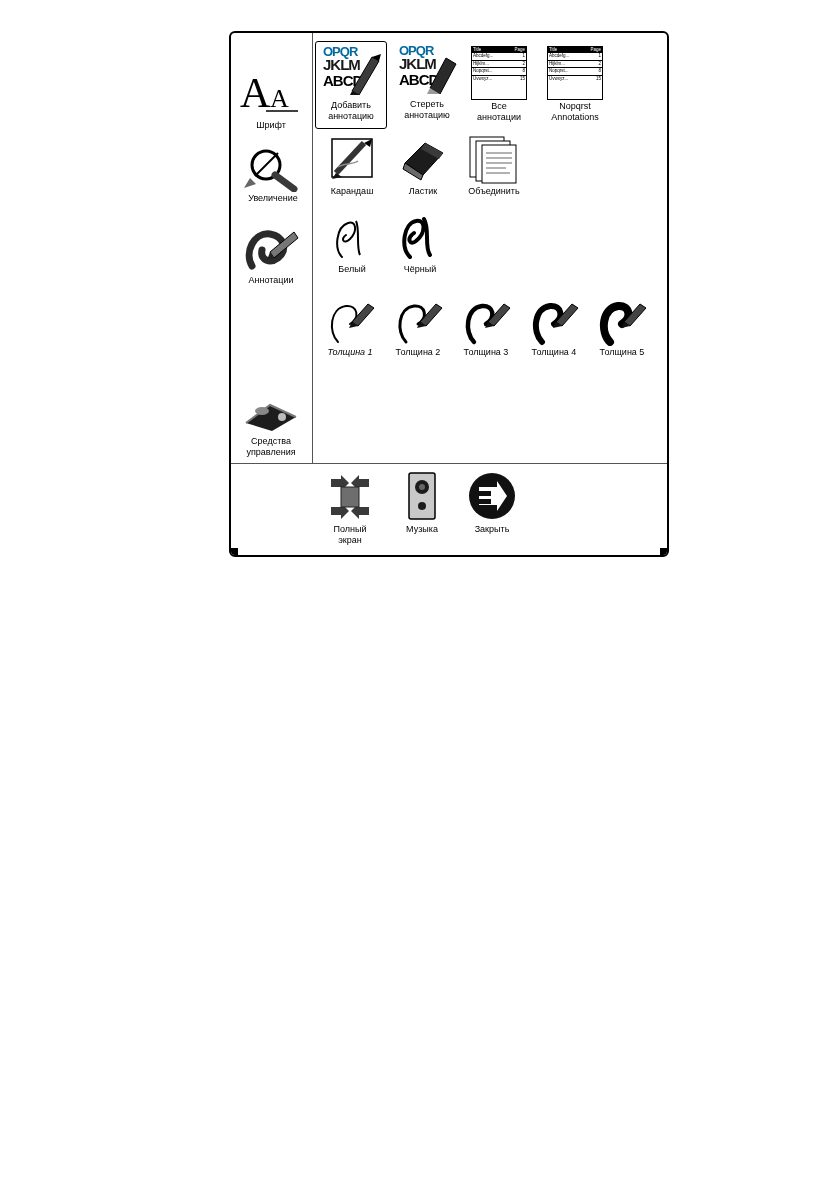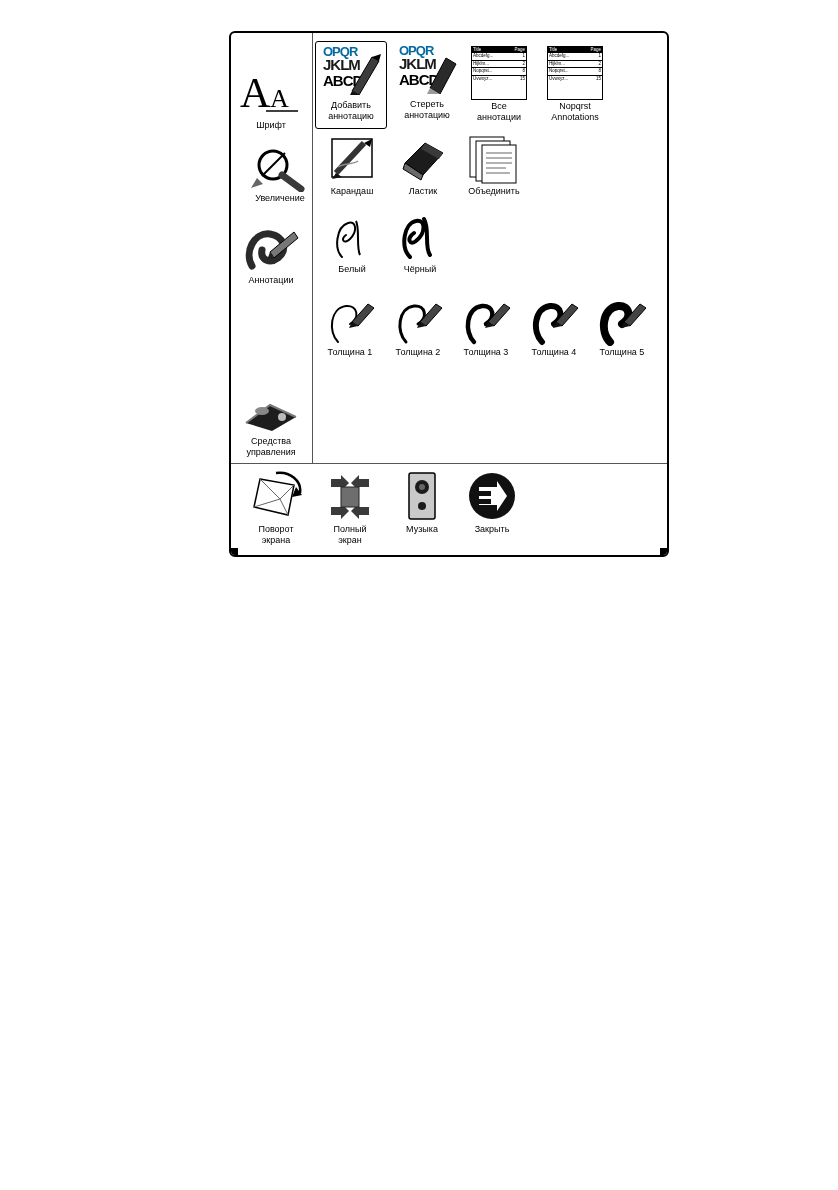--- a/index.html
+++ b/index.html
@@ -142,21 +142,21 @@
       <div class="icon-box" style="height:48px;">
         <svg width="62" height="46" viewBox="0 0 62 46">
           <text x="0" y="34" font-family="Liberation Serif, serif" font-size="42" fill="#000">A</text>
           <text x="30" y="34" font-family="Liberation Serif, serif" font-size="26" fill="#000">A</text>
           <path d="M26 38 L58 38" stroke="#000" stroke-width="1.5"></path>
         </svg>
       </div>
       <span class="lbl">Шрифт</span>
     </div>
 
-    <div class="cat-item" style="left:9px; top:115px;">
+    <div class="cat-item" style="left:2px; top:115px;">
       <div class="icon-box" style="height:44px;">
         <svg width="62" height="44" viewBox="0 0 62 44">
           <circle cx="24" cy="17" r="14" fill="#ffffff" stroke="#000" stroke-width="3"></circle>
           <path d="M13 28 L36 5" stroke="#000" stroke-width="2"></path>
           <path d="M33 27 L52 41" stroke="#3a3a3a" stroke-width="7" stroke-linecap="round"></path>
           <path d="M8 30 L2 40 L14 36 Z" fill="#666"></path>
         </svg>
       </div>
       <span class="lbl">Увеличение</span>
     </div>
@@ -329,21 +329,21 @@
   <div class="tool-item" style="left:155px; top:180px; width:68px;">
     <div class="icon-box" style="height:50px;">
       <svg width="52" height="50" viewBox="0 0 52 50">
         <path d="M16 44 C6 34, 10 10, 22 8 C32 6, 32 20, 22 28 C16 33, 12 26, 20 20" stroke="#000" stroke-width="4" fill="none" stroke-linecap="round"></path>
         <path d="M30 6 C36 16, 30 34, 36 42" stroke="#000" stroke-width="4" fill="none" stroke-linecap="round"></path>
       </svg>
     </div>
     <span class="lbl">Чёрный</span>
   </div>
 
-  <div class="tool-item" style="left:85px; top:265px; width:68px;">
+  <div class="tool-item" style="left:85px; top:265px; width:68px;font-style:italic;">
     <div class="icon-box" style="height:48px;">
       <svg class="thick-svg" width="56" height="48" viewBox="0 0 56 48">
         <path d="M16 44 C6 34, 8 10, 24 8 C36 7, 38 20, 28 26" stroke="#000" stroke-width="2" fill="none" stroke-linecap="round"></path>
         <path d="M30 24 L46 6 L52 10 L36 28 Z" fill="#444" stroke="#000"></path>
         <path d="M30 24 L36 28 L27 30 Z" fill="#111"></path>
       </svg>
     </div>
     <span class="lbl">Толщина 1</span>
   </div>
 
@@ -386,33 +386,20 @@
         <path d="M16 44 C6 34, 8 10, 24 8 C36 7, 38 20, 28 26" stroke="#000" stroke-width="8" fill="none" stroke-linecap="round"></path>
         <path d="M30 24 L46 6 L52 10 L36 28 Z" fill="#444" stroke="#000"></path>
         <path d="M30 24 L36 28 L27 30 Z" fill="#111"></path>
       </svg>
     </div>
     <span class="lbl">Толщина 5</span>
   </div>
 
   <div id="divider"></div>
 
-  <div class="bottom-item" style="left:8px; top:438px;">
-    <div class="icon-box" style="height:52px;">
-      <svg width="60" height="52" viewBox="0 0 60 52">
-        <path d="M14 8 L48 14 L42 44 L8 36 Z" fill="#fff" stroke="#000" stroke-width="1.5"></path>
-        <path d="M14 8 L34 28 L48 14" fill="none" stroke="#666"></path>
-        <path d="M8 36 L34 28 L42 44" fill="none" stroke="#666"></path>
-        <path d="M30 2 C44 0, 56 10, 54 22" fill="none" stroke="#000" stroke-width="2.5"></path>
-        <path d="M50 16 L56 24 L46 26 Z" fill="#000"></path>
-      </svg>
-    </div>
-    <span class="lbl">Поворот</span>
-    <span class="lbl">экрана</span>
-  </div>
 
   <div class="bottom-item" style="left:82px; top:438px;">
     <div class="icon-box" style="height:52px;">
       <svg width="54" height="52" viewBox="0 0 54 52">
         <path d="M8 8 H18 V4 L26 12 L18 20 V16 H8 Z" fill="#3a3a3a"></path>
         <path d="M46 8 H36 V4 L28 12 L36 20 V16 H46 Z" fill="#3a3a3a"></path>
         <path d="M8 44 H18 V48 L26 40 L18 32 V36 H8 Z" fill="#3a3a3a"></path>
         <path d="M46 44 H36 V48 L28 40 L36 32 V36 H46 Z" fill="#3a3a3a"></path>
         <rect x="18" y="16" width="18" height="20" fill="#6e6e6e" stroke="#222"></rect>
       </svg>

